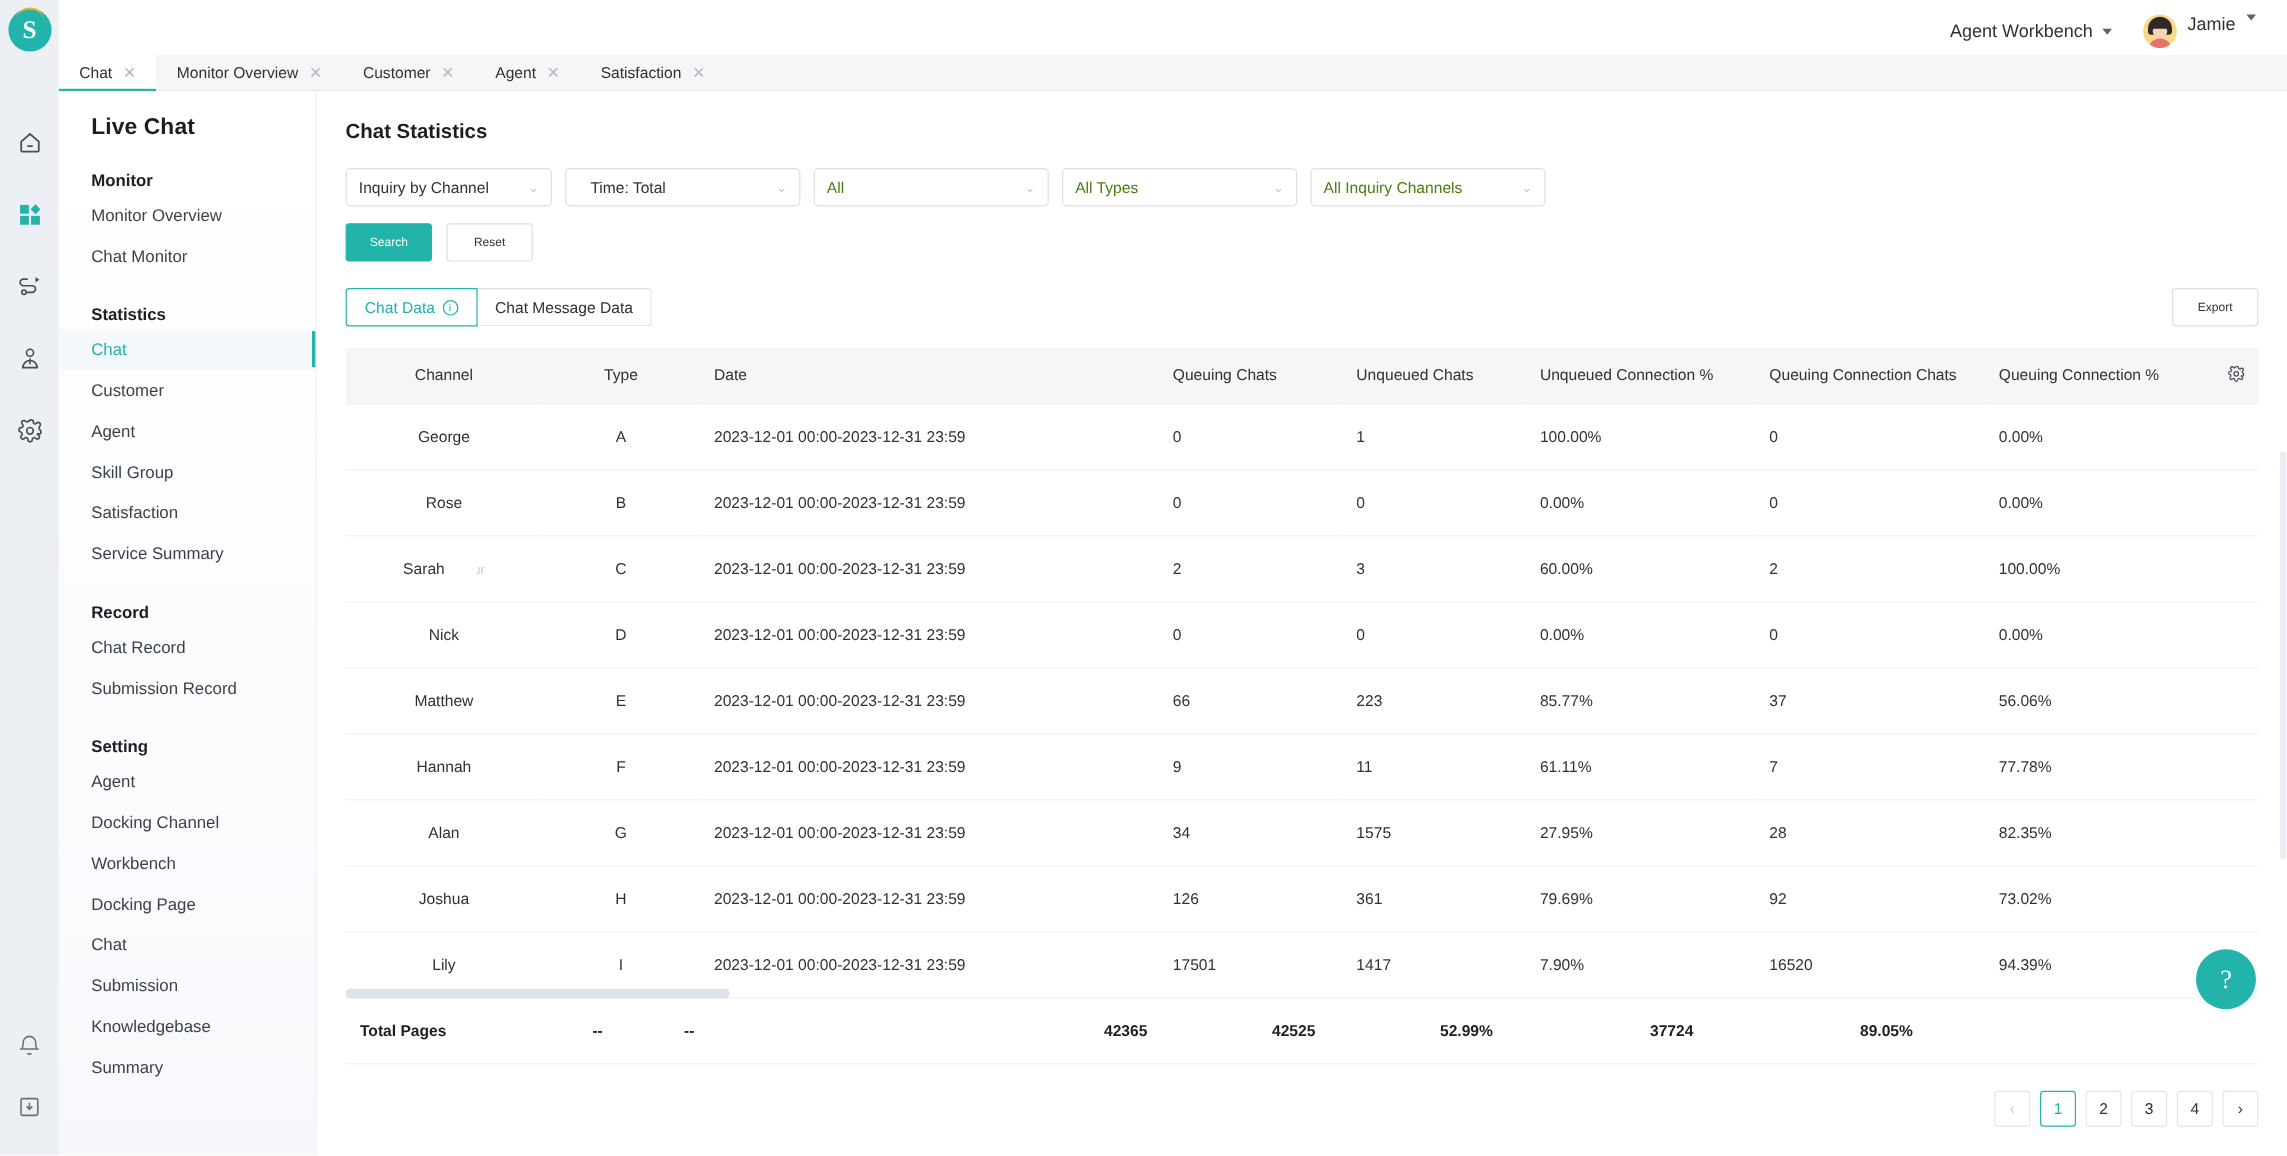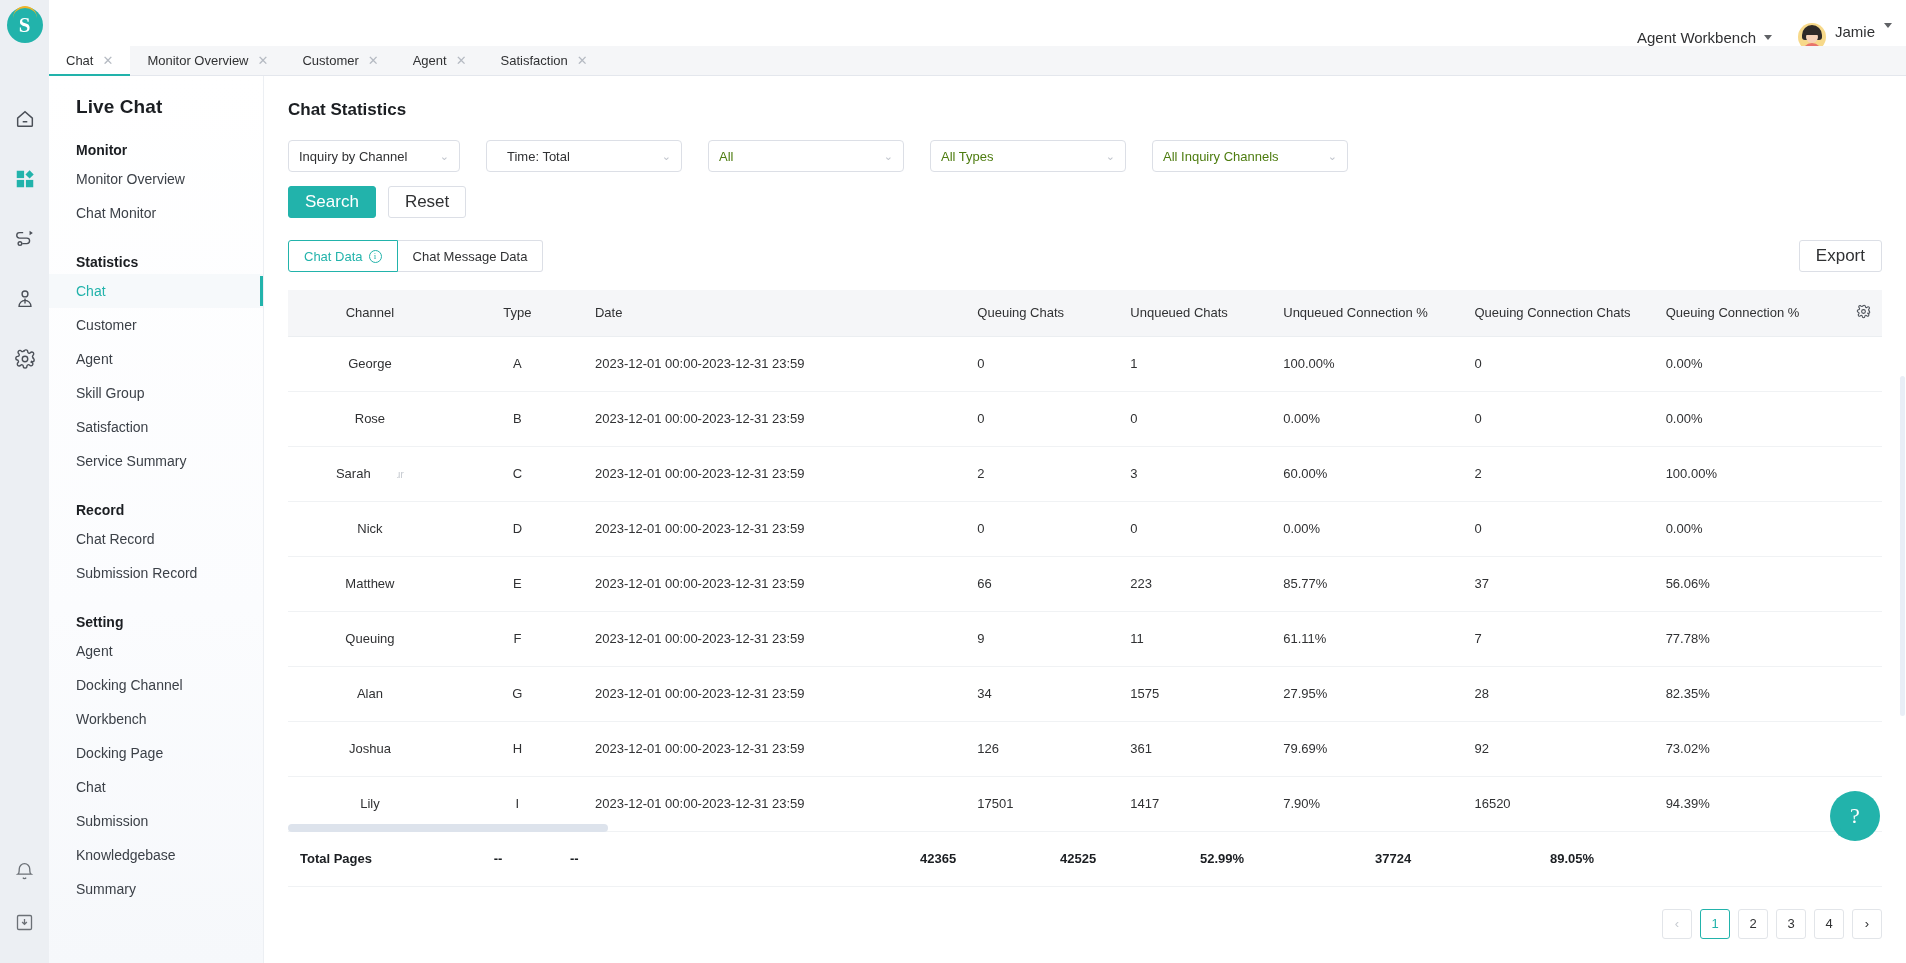--- a/index.html
+++ b/index.html
@@ -7,23 +7,23 @@
     width: 1906px; height: 963px;
     font-family: "Liberation Sans", sans-serif;
     background: #ffffff;
     overflow: hidden;
     color: #222;
   }
   .app { position: relative; width: 1906px; height: 963px; }
 
   
   .topbar {
-    position: absolute; top: 14px; left: 0; width: 1906px; height: 46px;
+    position: absolute; top: 3px; left: 0; width: 1906px; height: 46px;
     background: #ffffff; display: flex; align-items: center;
-    justify-content: flex-end; padding-right: 14px;
+    justify-content: flex-end; padding-right: 26px;
   }
   .topbar-right { display: flex; align-items: center; gap: 26px; }
   .workbench-select {
     display: flex; align-items: center; gap: 8px;
     font-size: 15px; color: #303133; cursor: pointer;
   }
   .caret { width: 0; height: 0; border-left: 4.5px solid transparent;
            border-right: 4.5px solid transparent; border-top: 5px solid #606266; }
   .user-box { display: flex; gap: 9px; cursor: pointer; }
   .avatar {
@@ -103,41 +103,41 @@
   }
 
   
   .main {
     position: absolute; top: 76px; left: 264px; width: 1642px; height: 887px;
     background: #ffffff; overflow: hidden;
   }
   .page-title { font-size: 17px; font-weight: bold; color: #1b1e22;
                 padding: 24px 0 0 24px; }
 
-  .filters { display: flex; align-items: center; gap: 26px; padding: 20px 0 0 24px; }
+  .filters { display: flex; align-items: center; gap: 11px; padding: 20px 0 0 24px; }
   .fl {
     height: 32px; border: 1px solid #dcdfe6; border-radius: 4px; background: #fff;
     display: flex; align-items: center; padding: 0 10px; font-size: 13px;
     color: #303133; cursor: pointer; position: relative;
   }
   .fl .ph { color: #4d7c0f; }
   .fl .arrow { margin-left: auto; color: #c0c4cc; font-size: 11px; padding-left: 12px; }
   .fl-w1 { width: 172px; }
   .fl-w2 { width: 196px; padding-left: 20px; }
   .fl-date { width: 428px; gap: 0; }
   .fl-date .lbl { color: #303133; }
   .fl-date .val { color: #303133; }
   .fl-date .sep { color: #9aa0a8; padding: 0 10px; }
   .fl-w3 { width: 196px; }
   .fl-w4 { width: 196px; }
   .fl-w5 { width: 196px; }
 
   .btnrow { display: flex; gap: 12px; padding: 14px 0 0 24px; }
   .btn {
-    height: 32px; min-width: 72px; border-radius: 3px; font-size: 17px;
+    height: 32px; min-width: 72px; border-radius: 3px; font-size: 10px;
     display: inline-flex; align-items: center; justify-content: center;
     cursor: pointer; padding: 4px 16px;
   }
   .btn-primary { background: #22b3ab; color: #fff; border: 1px solid #22b3ab; }
   .btn-default { background: #fff; color: #303133; border: 1px solid #dcdfe6; }
 
   .tabsrow { display: flex; align-items: center; padding: 22px 24px 0 24px; }
   .sgroup { display: flex; }
   .sbtn {
     height: 32px; padding: 0 15px; font-size: 13px; display: flex;
@@ -508,21 +508,21 @@
               <td class="col-type c">E</td>
               <td class="col-date">2023-12-01 00:00-2023-12-31 23:59</td>
               <td class="col-n">66</td>
               <td class="col-n">223</td>
               <td class="col-p">85.77%</td>
               <td class="col-p">37</td>
               <td class="col-p">56.06%</td>
               <td class="gear-th"></td>
             </tr>
             <tr>
-              <td class="col-channel c">Queuing</td>
+              <td class="col-channel c">Hannah</td>
               <td class="col-type c">F</td>
               <td class="col-date">2023-12-01 00:00-2023-12-31 23:59</td>
               <td class="col-n">9</td>
               <td class="col-n">11</td>
               <td class="col-p">61.11%</td>
               <td class="col-p">7</td>
               <td class="col-p">77.78%</td>
               <td class="gear-th"></td>
             </tr>
             <tr>

